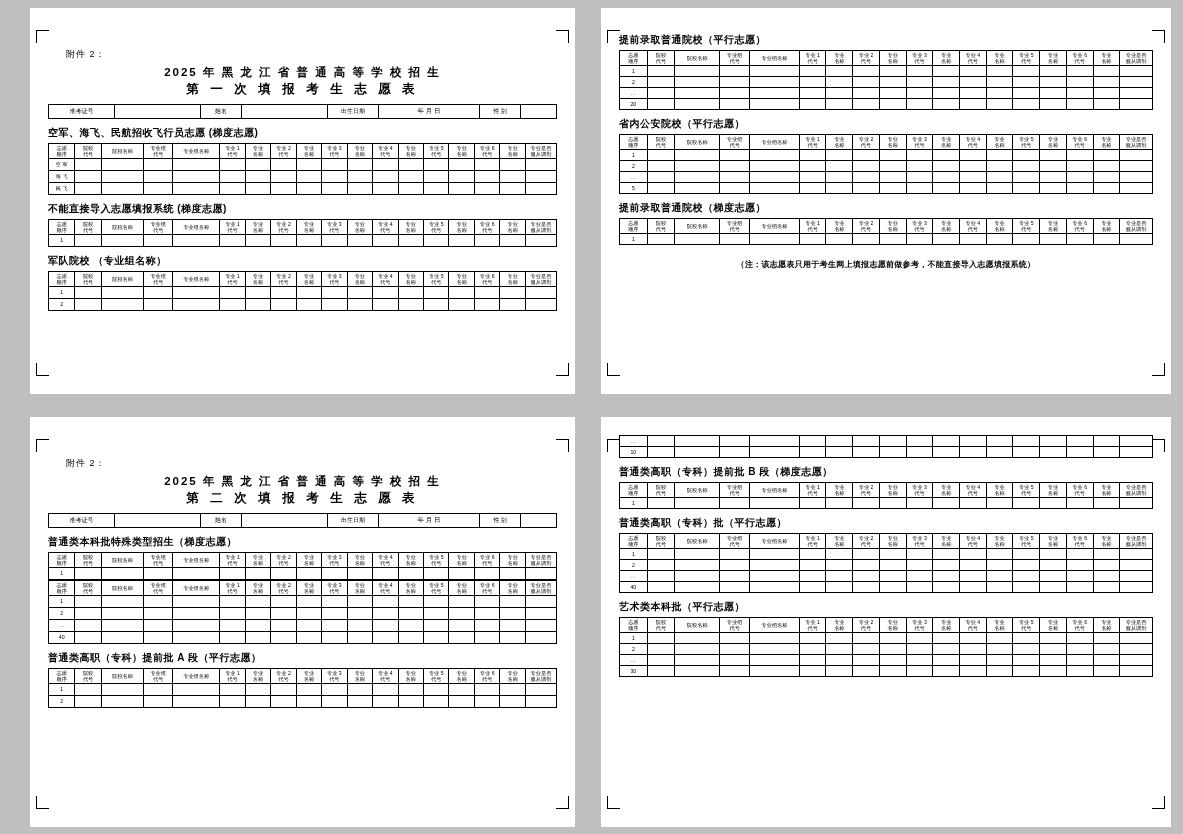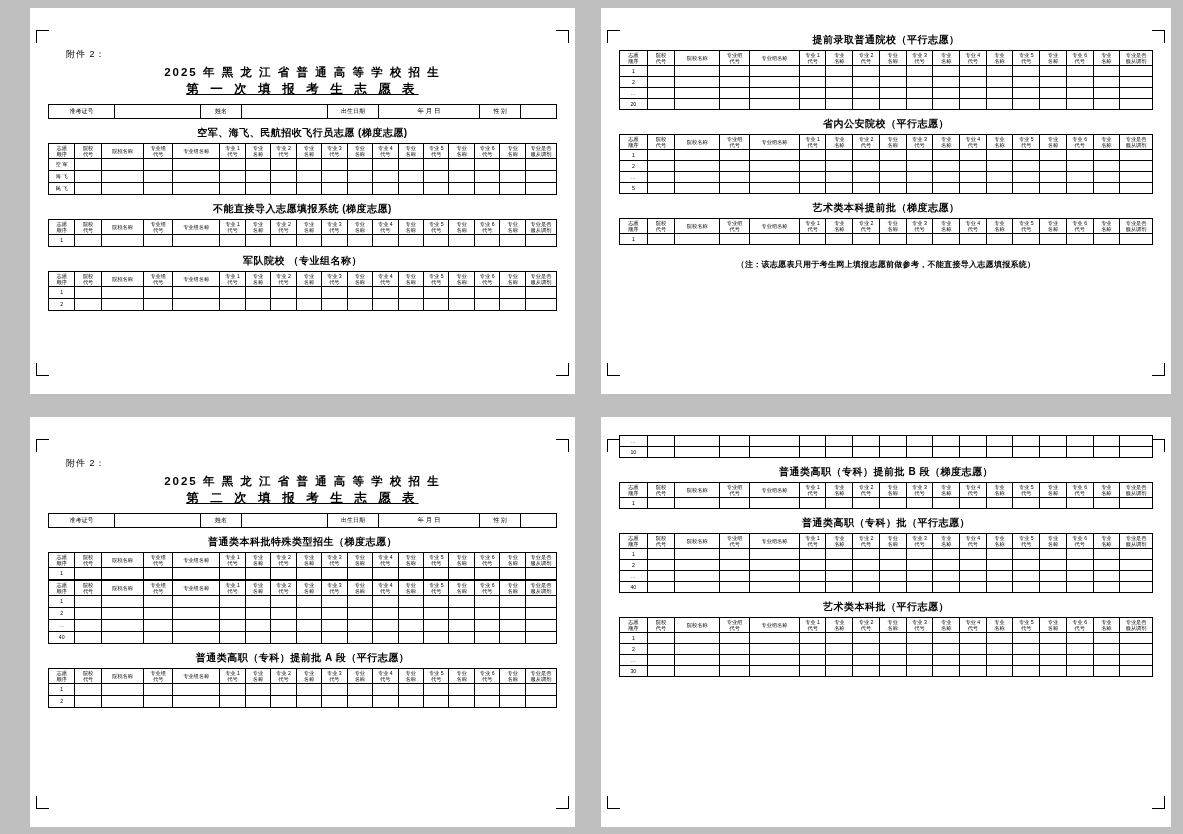--- a/index.html
+++ b/index.html
@@ -35,24 +35,24 @@
 
   .attach{
     font-size:9px;color:#000;margin-left:18px;margin-bottom:4px;
     letter-spacing:1px;
   }
   .title1,.title2{
     text-align:center;font-weight:bold;color:#000;
     letter-spacing:2px;
   }
   .title1{font-size:11.5px;margin:2px 0 1px 0;}
-  .title2{font-size:12.5px;margin:0 0 6px 0;letter-spacing:4px;text-decoration:underline;}
+  .title2{font-size:12.5px;margin:0 0 6px 0;letter-spacing:4px;}
 
   .sec-title{
-    text-align:center;font-weight:bold;font-size:10px;color:#000;
+    font-weight:bold;font-size:10px;color:#000;
     margin:7px 0 3px 0;letter-spacing:0.5px;
   }
 
   table{border-collapse:collapse;width:100%;table-layout:fixed;}
   table td,table th{
     border:1px solid #000;
     font-size:5.2px;
     line-height:1.25;
     text-align:center;
     color:#000;
@@ -524,21 +524,21 @@
                 <td style="width: 5.3%;"></td>
                 <td style="width: 5.3%;"></td>
                 <td style="width: 5.3%;"></td>
                 <td style="width: 5.3%;"></td>
                 <td style="width: 5.3%;"></td>
                 <td style="width: 6.5%;"></td>
               </tr>
             </tbody>
       </table>
 
-      <div class="sec-title">艺术类本科提前批（梯度志愿）</div>
+      <div class="sec-title">提前录取普通院校（梯度志愿）</div>
       <table>
         <thead>
               <tr class="hdr-proto">
                 <td style="width: 5.5%;">志愿<br>顺序</td>
                 <td style="width: 5.5%;">院校<br>代号</td>
                 <td style="width: 9%;">院校名称</td>
                 <td style="width: 6%;">专业组<br>代号</td>
                 <td style="width: 10%;">专业组名称</td>
                 <td style="width: 5.3%;">专业 1<br>代号</td>
                 <td style="width: 5.3%;">专业<br>名称</td>

